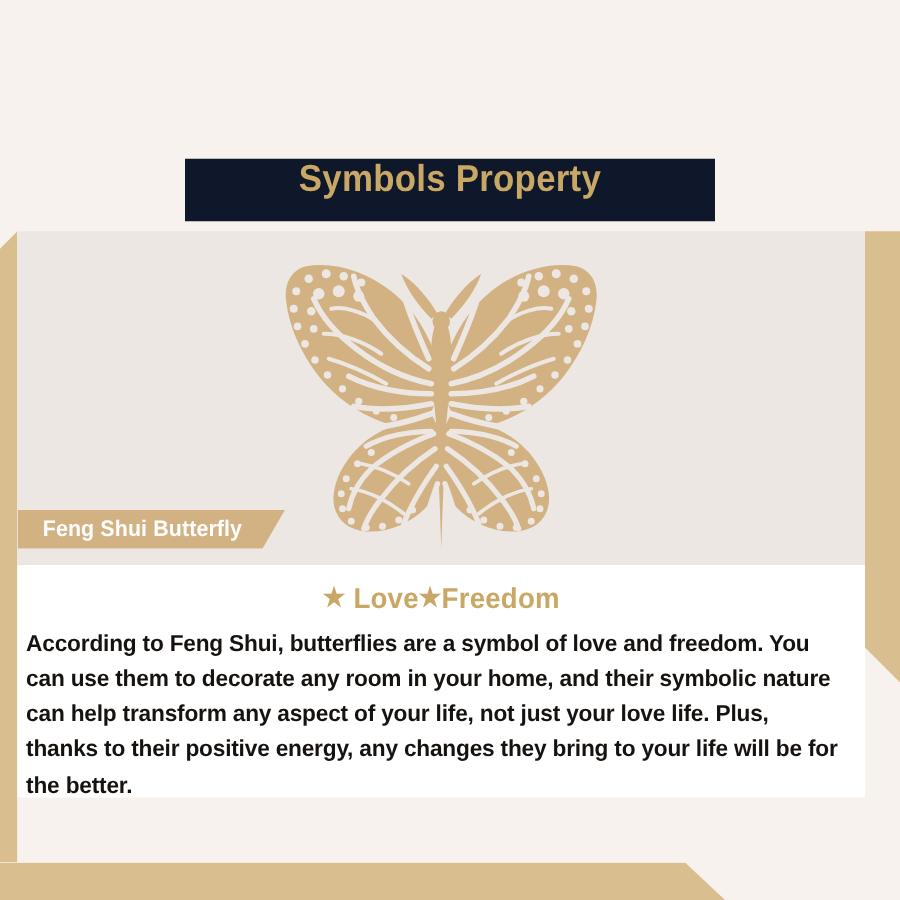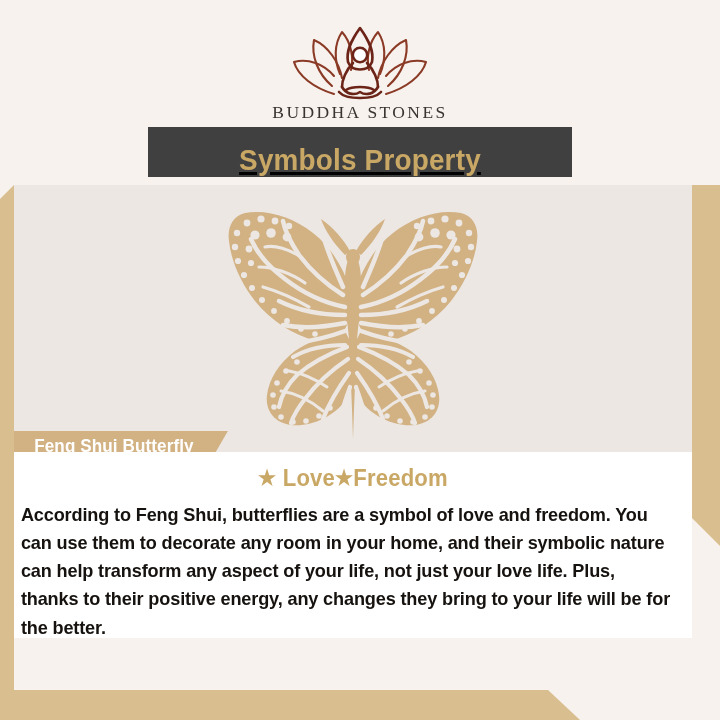--- a/index.html
+++ b/index.html
@@ -84,25 +84,24 @@
     letter-spacing: 2.4px;
     color: #3A3330;
     font-weight: 400;
   }
   #title-band {
     position: absolute;
     top: 127px;
     left: 148px;
     width: 424px;
     height: 50px;
-    background: #404040;
+    background: #0f172a;
     display: flex;
-    align-items: flex-end;
+    align-items: flex-start;
     justify-content: center;
-    text-decoration: underline;
   }
   #title-text {
     font-size: 30px;
     font-weight: bold;
     color: #C9A765;
     letter-spacing: 0.2px;
     transform: scaleX(0.93);
   }
 
   
@@ -126,21 +125,20 @@
   #tag {
     position: absolute;
     top: 408px;
     left: 14px;
     height: 31px;
     padding: 0 30px 0 16px;
     background: #D2B183;
     display: flex;
     align-items: center;
     clip-path: polygon(0 0, 100% 0, calc(100% - 18px) 100%, 0 100%);
-    margin-top: 23px;
   }
   #tag-label {
     font-size: 18px;
     font-weight: bold;
     color: #FFFFFF;
     letter-spacing: 0.1px;
     transform: scaleX(0.95);
     white-space: nowrap;
   }
 
@@ -183,53 +181,20 @@
 
 <div id="stage">
 
   <div class="band" id="band-top"></div>
   <div class="band" id="band-right"></div>
   <div class="band" id="band-left"></div>
   <div class="band" id="band-bottom"></div>
 
   <div id="header">
 
-    <div id="logo-block">
-      <svg id="logo-mark" width="152" height="78" viewBox="0 0 152 78">
-        <g fill="none" stroke="#8B3A26" stroke-width="2.1" stroke-linecap="round" stroke-linejoin="round">
-
-          <path d="M50 72 C30 66 14 54 10 40 C24 36 40 42 50 54"></path>
-
-          <path d="M102 72 C122 66 138 54 142 40 C128 36 112 42 102 54"></path>
-
-          <path d="M48 64 C34 52 27 34 30 18 C44 24 55 40 58 56"></path>
-
-          <path d="M104 64 C118 52 125 34 122 18 C108 24 97 40 94 56"></path>
-
-          <path d="M56 52 C50 38 50 22 58 10 C67 20 70 36 67 48"></path>
-
-          <path d="M96 52 C102 38 102 22 94 10 C85 20 82 36 85 48"></path>
-        </g>
-        <g fill="none" stroke="#6B2417" stroke-width="2.6" stroke-linecap="round" stroke-linejoin="round">
-
-          <path d="M76 6 C66 20 62 30 64 40 C68 50 84 50 88 40 C90 30 86 20 76 6 Z"></path>
-
-          <circle cx="76" cy="33" r="7.2" fill="#FFFFFF"></circle>
-
-          <path d="M69 41 C62 48 58 58 58 65"></path>
-          <path d="M83 41 C90 48 94 58 94 65"></path>
-
-          <path d="M58 65 C62 72 70 74 76 70 C82 74 90 72 94 65"></path>
-
-          <path d="M55 70 C62 78 90 78 97 70"></path>
-          <path d="M62 68 C68 64 84 64 90 68"></path>
-        </g>
-      </svg>
-      <span id="brand-name">BUDDHA STONES</span>
-    </div>
 
     <div id="title-band">
       <span id="title-text">Symbols Property</span>
     </div>
   </div>
 
   <div id="panel">
     <div id="butterfly-wrap">
       <svg width="320" height="250" viewBox="0 0 320 250">
         <g fill="#D2B183">

